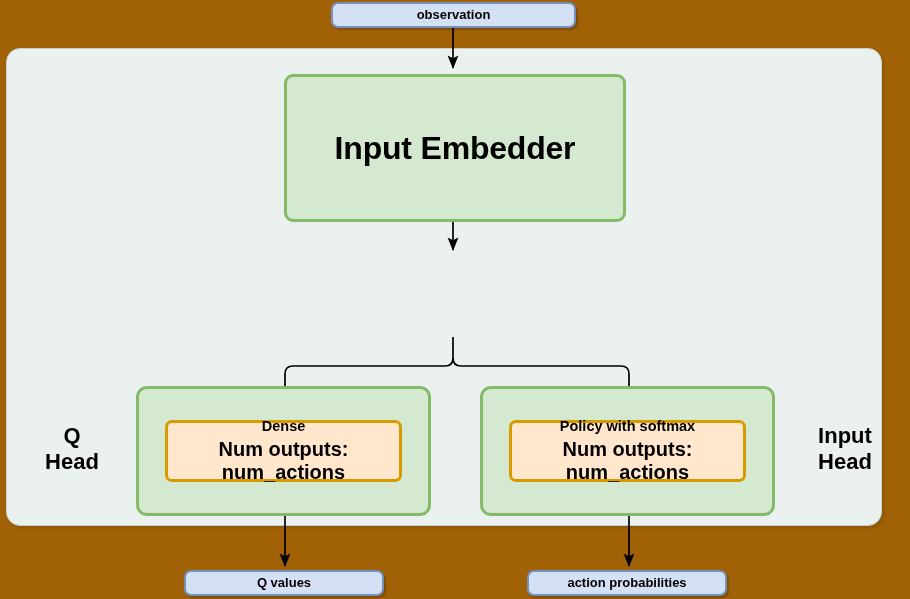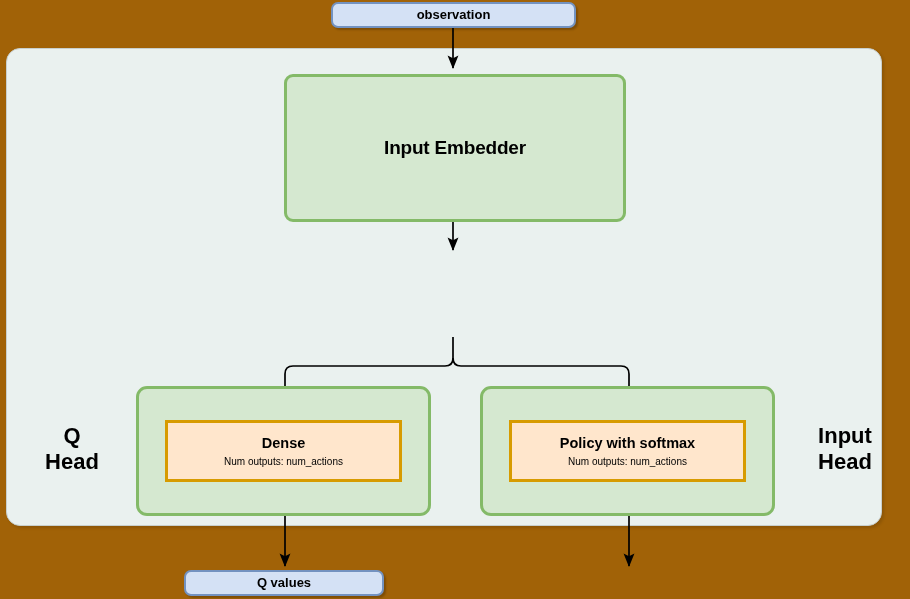--- a/index.html
+++ b/index.html
@@ -50,46 +50,46 @@
   }
 
   .green-box {
     background: #d5e8d0;
     border: 3px solid #84ba68;
     border-radius: 9px;
     color: #000000;
   }
 
   .green-box.module-title {
-    font-size: 19px;
+    font-size: 32px;
     font-weight: bold;
     letter-spacing: -0.2px;
   }
 
   .head-container {
     background: #d5e8d0;
     border: 3px solid #84ba68;
     border-radius: 11px;
   }
 
   .orange-box {
     background: #ffe6cc;
     border: 3px solid #d79b00;
-    border-radius: 0;
+    border-radius: 7px;
     color: #000000;
     padding: 4px 6px;
   }
   .orange-title {
     font-size: 14.5px;
     font-weight: bold;
     margin-bottom: 4px;
   }
   .orange-sub {
-    font-size: 10px;
-    font-weight: normal;
+    font-size: 20px;
+    font-weight: bold;
   }
 
   .side-label {
     position: absolute;
     box-sizing: border-box;
     text-align: center;
     font-size: 22px;
     font-weight: bold;
     color: #000000;
     line-height: 1.18;
@@ -168,14 +168,17 @@
 
   <div class="side-label" style="left:790px; top:414px; width:110px; height:70px;">
     <span>Input</span>
     <span>Head</span>
   </div>
 
   <div class="box io-box" style="left:184px; top:570px; width:200px; height:26px;">
     <span>Q values</span>
   </div>
 
+  <div class="box io-box" style="left:527px; top:570px; width:200px; height:26px;">
+    <span>action probabilities</span>
+  </div>
 
 </div>
 
 </body></html>

